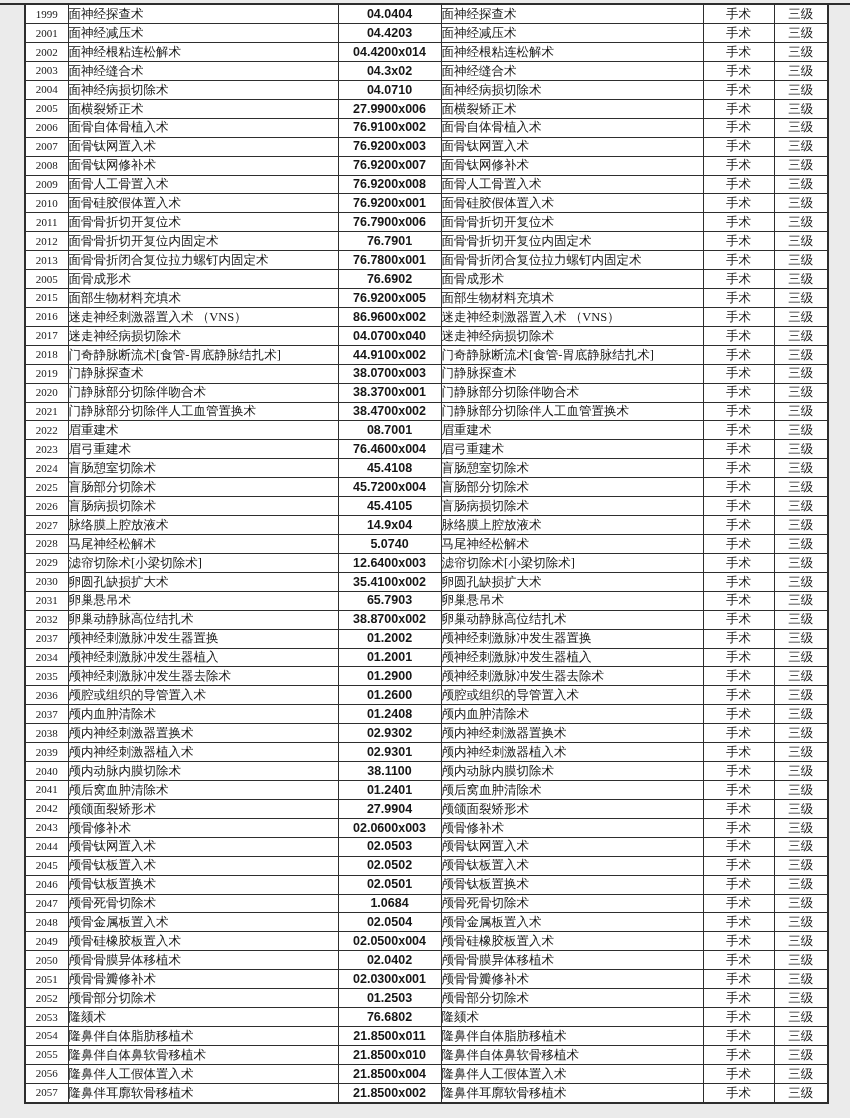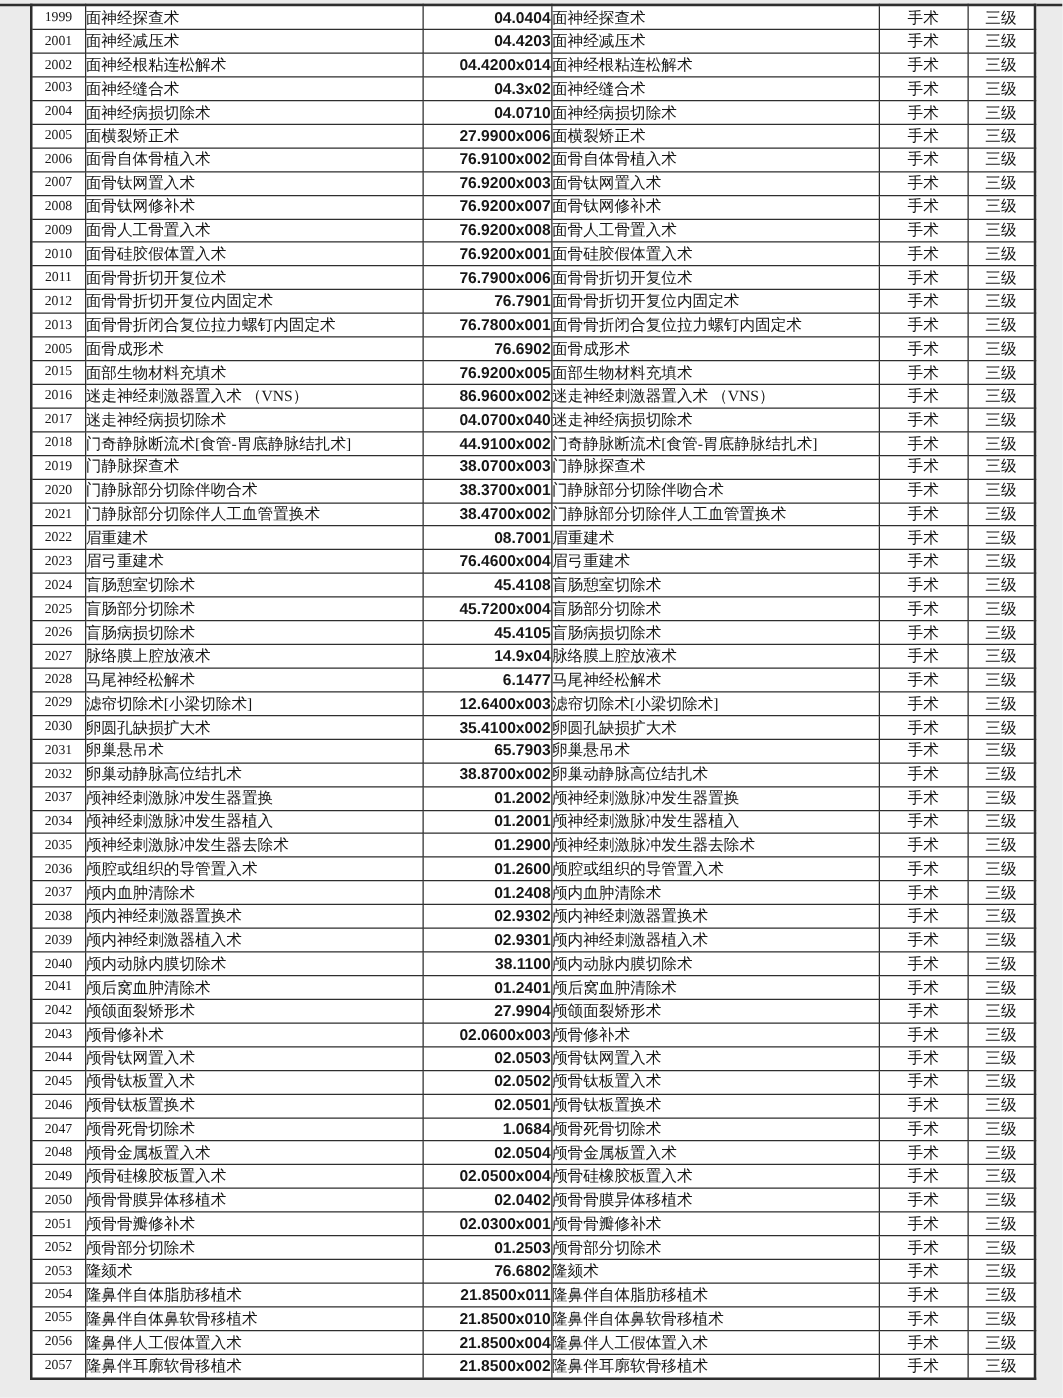--- a/index.html
+++ b/index.html
@@ -51,21 +51,21 @@
     font-size: 11px;
   }
   td.c-name {
     text-align: left;
     padding-left: 4px;
     font-family: "Liberation Serif", serif;
     font-size: 12.5px;
     font-weight: 500;
   }
   td.c-code {
-    text-align: right;
+    text-align: center;
     padding-left: 3px;
     font-family: "Liberation Sans", sans-serif;
     font-size: 12.5px;
     font-weight: 600;
   }
   td.c-cat, td.c-lvl {
     text-align: center;
     font-family: "Liberation Serif", serif;
     font-size: 12.5px;
     font-weight: 500;
@@ -306,21 +306,21 @@
           <td class="c-no">2027</td>
           <td class="c-name">脉络膜上腔放液术</td>
           <td class="c-code">14.9x04</td>
           <td class="c-name">脉络膜上腔放液术</td>
           <td class="c-cat">手术</td>
           <td class="c-lvl">三级</td>
         </tr>
         <tr>
           <td class="c-no">2028</td>
           <td class="c-name">马尾神经松解术</td>
-          <td class="c-code">6.1477</td>
+          <td class="c-code">5.0740</td>
           <td class="c-name">马尾神经松解术</td>
           <td class="c-cat">手术</td>
           <td class="c-lvl">三级</td>
         </tr>
         <tr>
           <td class="c-no">2029</td>
           <td class="c-name">滤帘切除术[小梁切除术]</td>
           <td class="c-code">12.6400x003</td>
           <td class="c-name">滤帘切除术[小梁切除术]</td>
           <td class="c-cat">手术</td>

